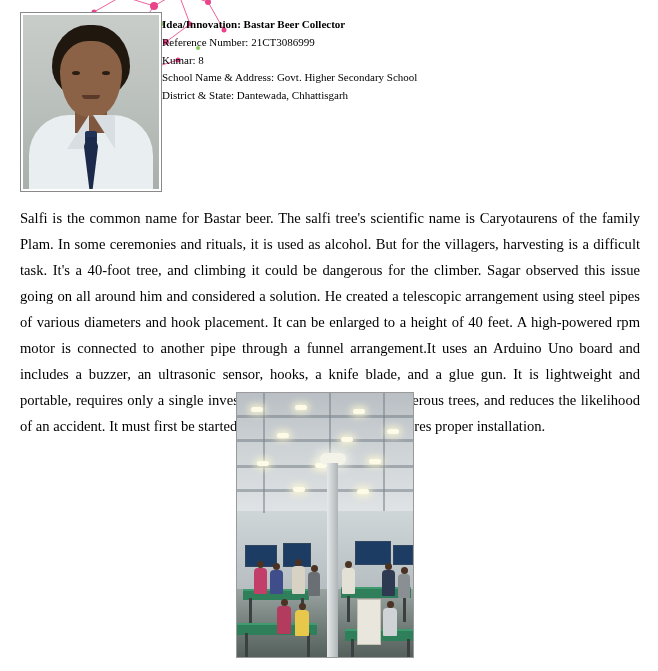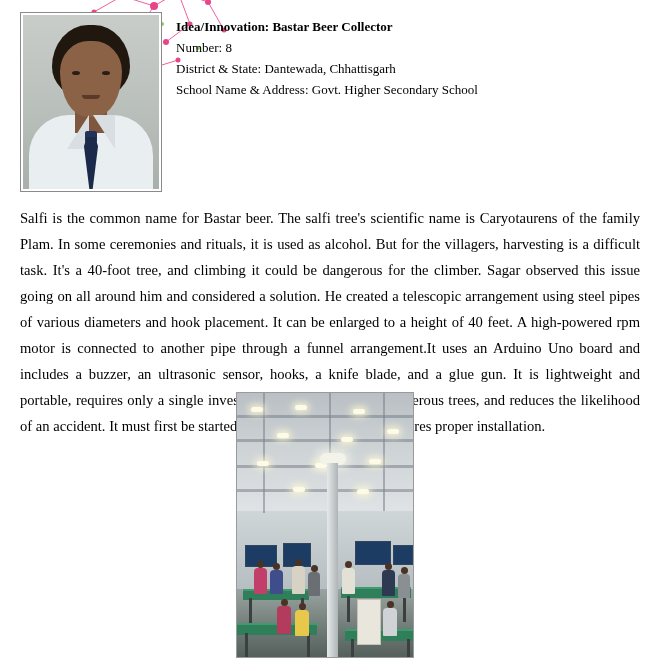--- a/index.html
+++ b/index.html
@@ -137,24 +137,23 @@
   .p-knot {
     position: absolute;
     left: 50%; margin-left: -6px;
     bottom: 46px;
     width: 12px; height: 12px;
     background: #22335a;
     border-radius: 2px;
   }
 
   .meta {
-    margin-left: 14px;
     padding-top: 4px;
     line-height: 1.62;
-    font-size: 13px;
+    font-size: 11px;
   }
   .meta .title {
     font-weight: bold;
   }
   .meta div { white-space: nowrap; }
 
   .body-text {
     position: absolute;
     top: 206px;
     left: 20px;
@@ -295,30 +294,34 @@
       <div class="p-collar-l"></div>
       <div class="p-collar-r"></div>
       <div class="p-knot"></div>
       <div class="p-tie"></div>
     </div>
   </div>
 
   <div class="meta">
     <div class="title">Idea/Innovation: Bastar Beer Collector</div>
     <div>
-      <span>Number:</span>
+      <span>Reference Number:</span>
+      <span>21CT3086999</span>
+    </div>
+    <div>
+      <span>Kumar:</span>
       <span> 8</span>
+    </div>
+    <div>
+      <span>School Name &amp; Address:</span>
+      <span>Govt. Higher Secondary School</span>
     </div>
     <div>
       <span>District &amp; State:</span>
       <span>Dantewada, Chhattisgarh</span>
-    </div>
-    <div>
-      <span>School Name &amp; Address:</span>
-      <span>Govt. Higher Secondary School</span>
     </div>
   </div>
 </div>
 
 <div class="body-text">Salfi is the common name for Bastar beer. The salfi tree's scientific name is Caryotaurens of the family Plam. In some ceremonies and rituals, it is used as alcohol. But for the villagers, harvesting is a difficult task. It's a 40-foot tree, and climbing it could be dangerous for the climber. Sagar observed this issue going on all around him and considered a solution. He created a telescopic arrangement using steel pipes of various diameters and hook placement. It can be enlarged to a height of 40 feet. A high-powered rpm motor is connected to another pipe through a funnel arrangement.It uses an Arduino Uno board and includes a buzzer, an ultrasonic sensor, hooks, a knife blade, and a glue gun. It is lightweight and portable, requires only a single investment, can be applied to numerous trees, and reduces the likelihood of an accident. It must first be started by a professional, and it requires proper installation.</div>
 
 <div class="photo2-wrap">
   <div class="hall-ceiling"></div>
   <div class="hall-wall"></div>
   <div class="hall-floor"></div>

